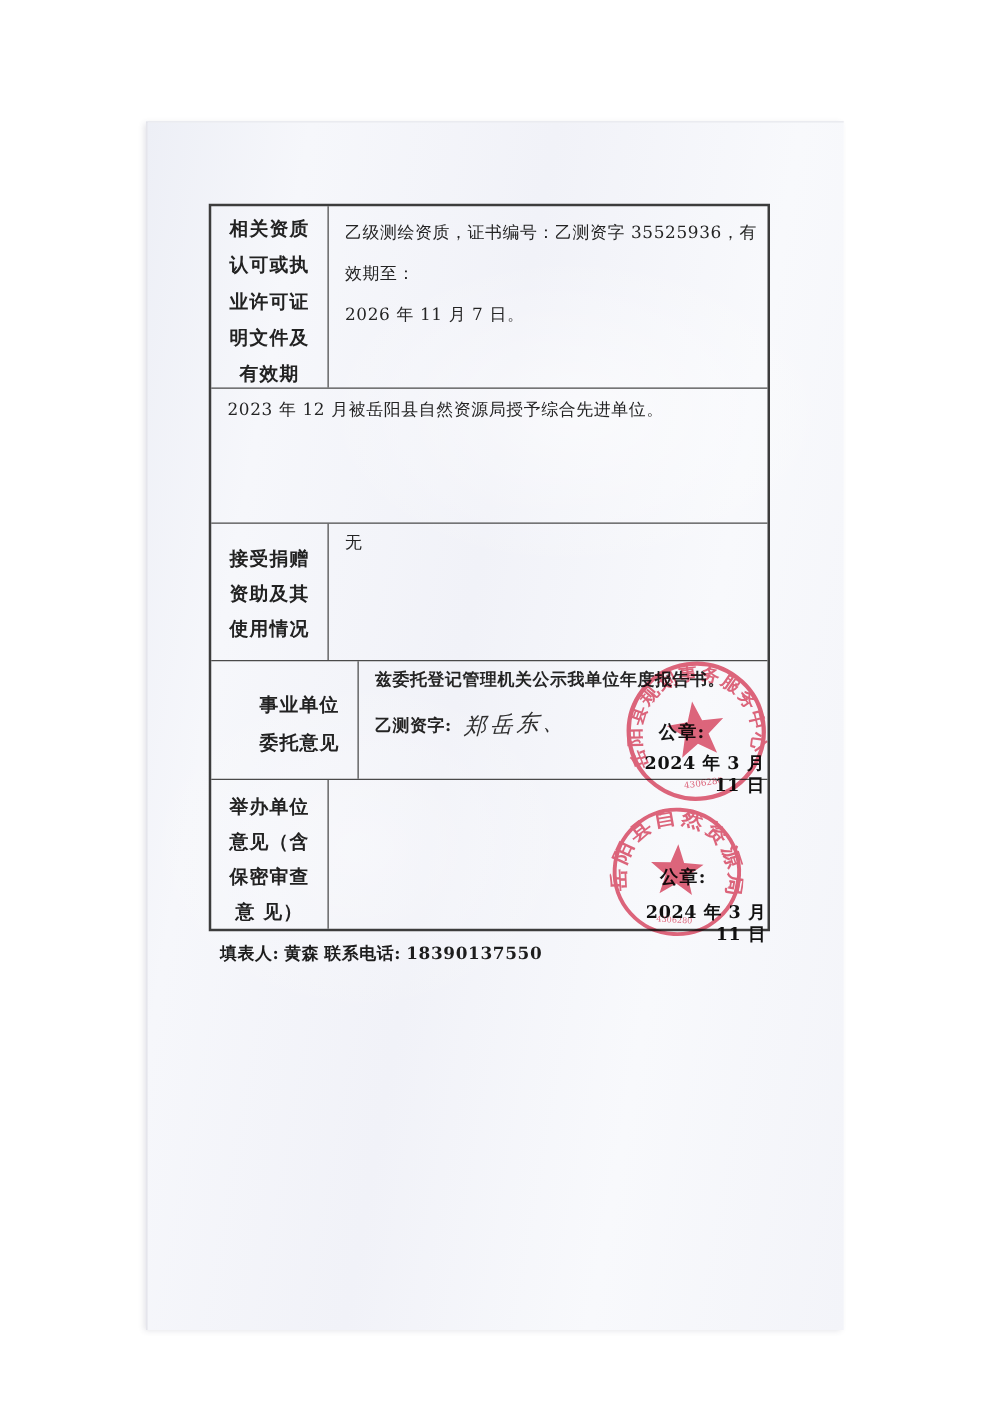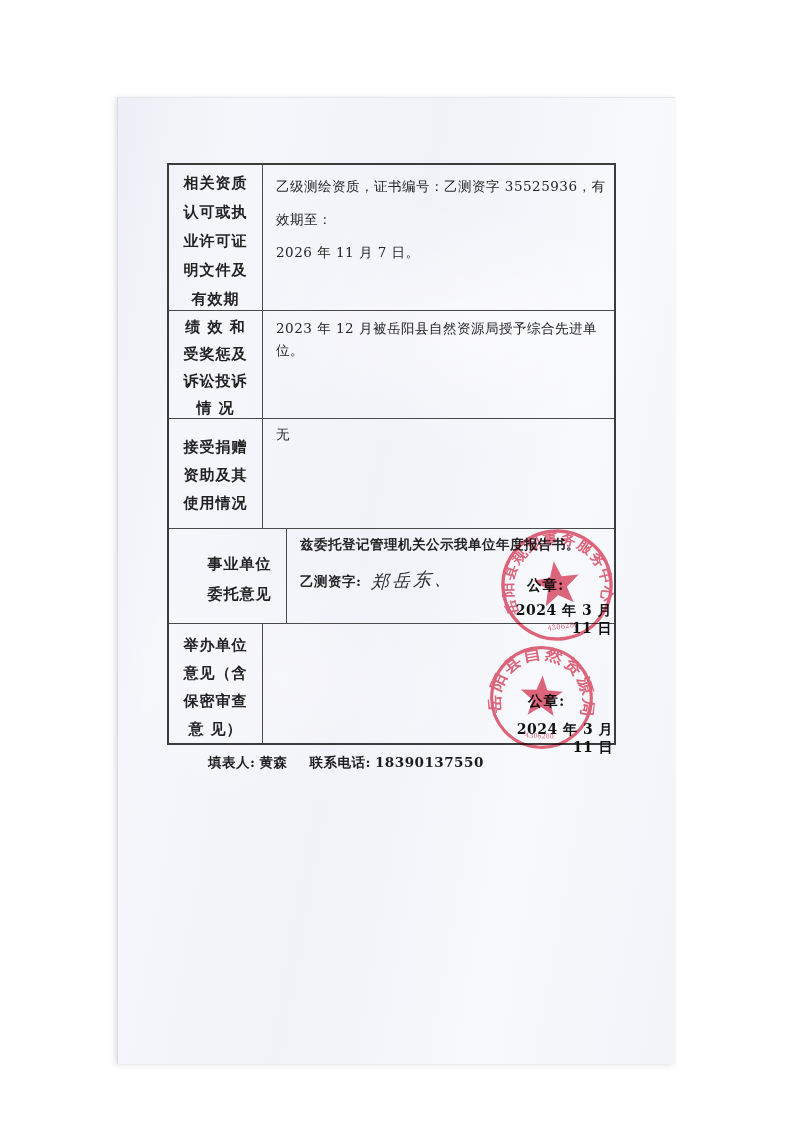--- a/index.html
+++ b/index.html
@@ -65,21 +65,21 @@
   .cap-2{left:528px;top:692px;} .date-2{left:493px;top:721px;}
   .seal{
     position:absolute;mix-blend-mode:multiply;opacity:.9;pointer-events:none;
   }
   .seal-1{left:499px;top:527px;width:116px;height:116px;transform:rotate(-8deg);}
   .seal-2{left:488px;top:644px;width:107px;height:107px;transform:rotate(3deg);}
   .seal svg{width:100%;height:100%;display:block;}
   .form-footer{
     position:absolute;left:176px;top:754px;width:460px;
     font-weight:bold;font-size:13.5px;color:#1d1d1d;letter-spacing:.5px;
-    display:flex;gap:18px;white-space:nowrap;margin-left:32px;
+    display:flex;gap:0;white-space:nowrap;
   }
   .form-footer .pair span{margin-right:4px;}
 </style>
 </head>
 <body>
 
 <div class="page">
   <div class="paper"></div>
 
   <div class="doc-table">
@@ -92,26 +92,20 @@
         <div>明文件及</div>
         <div>有效期</div>
       </div>
       <div class="t-content">
         <div>乙级测绘资质，证书编号：乙测资字 35525936，有效期至：</div>
         <div>2026 年 11 月 7 日。</div>
       </div>
     </div>
 
     <div class="t-row r2">
-      <div class="t-label">
-        <div>绩 效 和</div>
-        <div>受奖惩及</div>
-        <div>诉讼投诉</div>
-        <div>情 况</div>
-      </div>
       <div class="t-content">
         <div>2023 年 12 月被岳阳县自然资源局授予综合先进单位。</div>
       </div>
     </div>
 
     <div class="t-row r3">
       <div class="t-label">
         <div>接受捐赠</div>
         <div>资助及其</div>
         <div>使用情况</div>

